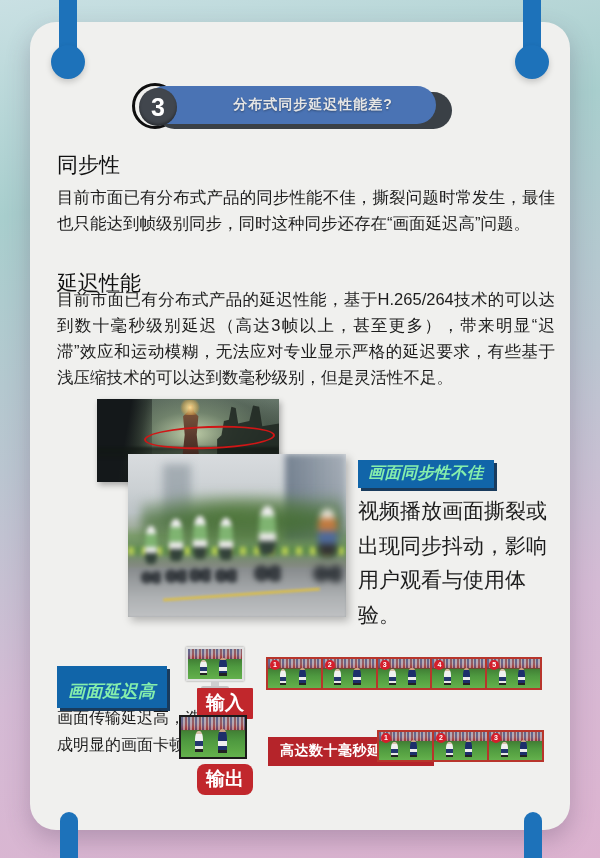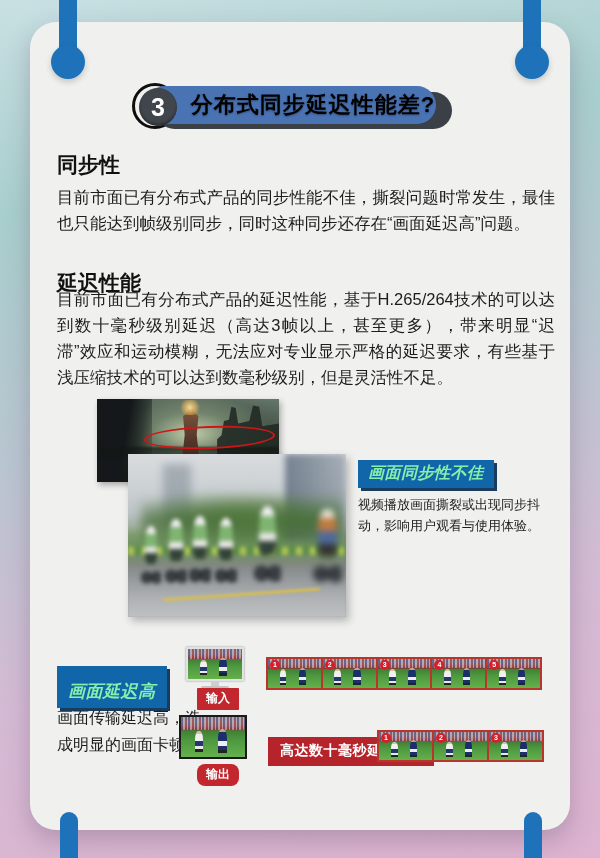--- a/index.html
+++ b/index.html
@@ -25,28 +25,28 @@
   .pin-head.tr { left:515px; top:45px; }
 
   
   .hdr-ring { position:absolute; left:132px; top:83px; width:46px; height:46px;
     border:3px solid #0e0e0e; border-radius:50%; z-index:2; }
   .hdr-shadow { position:absolute; left:156px; top:92px; width:296px; height:37px;
     border-radius:19px; background:#3a4046; z-index:3; }
   .hdr-pill { position:absolute; left:146px; top:86px; width:290px; height:38px;
     border-radius:19px; background:#4a73b4; z-index:4; display:flex; align-items:center;
     justify-content:center; padding-left:44px; }
-  .hdr-title { color:#000000; font-size:22px; font-weight:bold; letter-spacing:1px;
+  .hdr-title { color:#e5e5e5; font-size:14px; font-weight:bold; letter-spacing:1px;
     text-shadow:0 1px 2px rgba(0,0,0,.35); white-space:nowrap; }
   .hdr-num { position:absolute; left:139px; top:88px; width:38px; height:38px; border-radius:50%;
     background:#41464d; color:#fff; font-size:25px; font-weight:bold; display:flex;
     align-items:center; justify-content:center; z-index:5; box-shadow:inset 0 -2px 3px rgba(0,0,0,.35); }
 
   
-  .sec-h { position:absolute; left:57px; color:#111; font-size:21px; font-weight:bold; z-index:2; }
+  .sec-h { position:absolute; left:57px; color:#111; font-size:21px; font-weight:normal; z-index:2; }
   .sec-h.sync { top:151px; } .sec-h.lat { top:269px; }
   .sec-p { position:absolute; left:57px; width:498px; color:#1c1c1c; font-size:16.5px;
     line-height:1.58; text-align:justify; z-index:2; }
   .sec-p.sync { top:184px; } .sec-p.lat { top:286px; }
 
   
   .photo-game { position:absolute; left:97px; top:399px; width:182px; height:83px; z-index:2;
     overflow:hidden; box-shadow:2px 3px 6px rgba(0,0,0,.3);
     background:
       radial-gradient(ellipse at 52% 42%, rgba(205,220,180,.9) 0%, rgba(130,150,120,.6) 32%, rgba(70,85,70,.3) 58%, rgba(0,0,0,0) 78%),
@@ -101,21 +101,21 @@
   .cyclist.c4 { left:40%; width:10%; height:45%; }
   .cyclist.c5 { left:58%; width:12%; height:52%; filter:blur(2.5px); }
   .cyclist.c6 { right:2%; width:13%; height:50%; filter:blur(3px); }
   .cyclist.c6::before { background:linear-gradient(180deg,#e8e4da 0 18%,#c07a40 18% 45%,#4f6a9a 45% 72%,#333 72% 100%); }
 
   
   .blue-badge { position:absolute; background:#1165a9; color:#86efac; font-weight:bold; font-style:italic;
     z-index:3; box-shadow:3px 3px 0 rgba(13,48,84,.95); letter-spacing:.5px; }
   .sync-badge { left:358px; top:460px; font-size:16px; padding:3px 10px 4px; }
   .lat-badge  { left:57px;  top:666px; font-size:17px; padding:14px 11px 5px; }
-  .sync-desc { position:absolute; left:358px; top:494px; width:198px; font-size:13px;
+  .sync-desc { position:absolute; left:358px; top:494px; width:198px; font-size:21px;
     line-height:1.65; color:#1c1c1c; z-index:2; }
   .lat-desc  { position:absolute; left:57px; top:704px; width:154px; font-size:16px;
     line-height:1.7; color:#1c1c1c; z-index:2; }
 
   
   .pitch { position:relative; overflow:hidden; width:100%; height:100%;
     background:linear-gradient(180deg,#7b7280 0%,#8c7280 12%,#9a6168 20%,#a83f3c 27%,#8e2730 32%,#417f35 34%,#4f9a40 60%,#5ca846 85%,#64b14e 100%); }
   .pitch::before { content:""; position:absolute; left:0; top:0; width:100%; height:32%;
     background:repeating-linear-gradient(90deg,rgba(70,90,150,.5) 0 2px,rgba(215,215,225,.55) 2px 4px,rgba(160,70,70,.5) 4px 6px,rgba(235,230,220,.5) 6px 7px); }
   .plA { position:absolute; left:22%; top:36%; width:13%; height:52%; border-radius:40% 40% 0 0;
@@ -124,21 +124,21 @@
     background:linear-gradient(180deg,#caa183 0 12%,#1d2f6b 12% 52%,#eeeeee 52% 70%,#1d2f6b 70% 86%,#222 86% 100%); }
 
   
   .monitor-in { position:absolute; left:186px; top:647px; width:58px; z-index:2; }
   .mi-screen { width:58px; height:34px; border:2px solid #e2e2e2; box-shadow:0 0 2px rgba(0,0,0,.4); }
   .mi-neck { width:8px; height:5px; background:#cfcfcf; margin:0 auto; }
   .mi-base { width:28px; height:4px; background:#c4c4c4; border-radius:2px; margin:0 auto; }
   .monitor-out { position:absolute; left:179px; top:715px; width:68px; height:44px;
     border:2px solid #1a1a1a; z-index:2; background:#333; }
   .badge-red { position:absolute; background:#c1272c; color:#fff; font-weight:bold;
-    font-size:12px; padding:2px 9px 3px; z-index:2; border-radius:1px; }
+    font-size:19px; padding:2px 9px 3px; z-index:2; border-radius:1px; }
   .badge-in  { left:197px; top:688px; }
   .badge-out { left:197px; top:764px;border-radius:8px; }
   .delay-badge { position:absolute; left:268px; top:737px; background:#b5242a; color:#fff;
     font-weight:bold; font-size:14px; padding:5px 12px 6px; z-index:2; letter-spacing:.5px; }
 
   
   .strip { position:absolute; border:2px solid #b8352b; background:#b8352b; display:flex; gap:2px; z-index:2; }
   .strip1 { left:266px; top:657px; width:276px; height:33px; }
   .strip2 { left:377px; top:730px; width:167px; height:32px; }
   .frame { flex:1; position:relative; overflow:hidden; }

